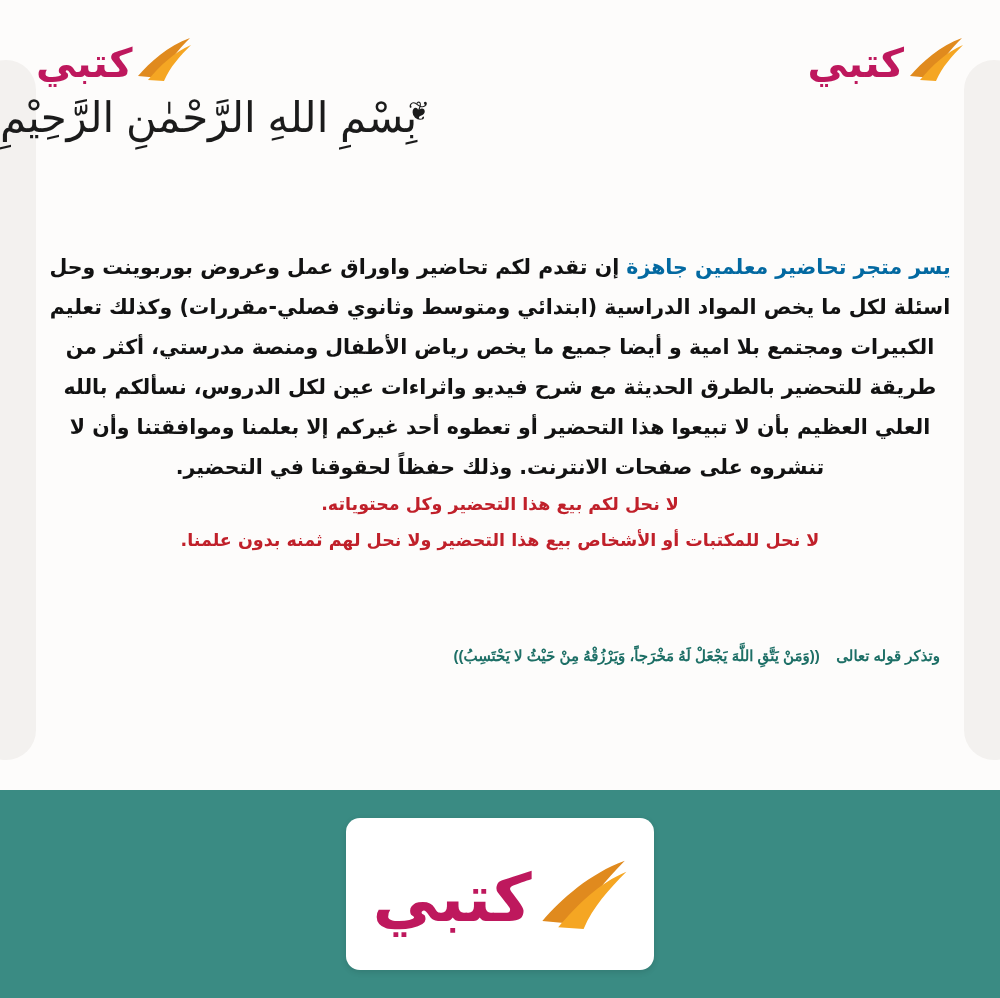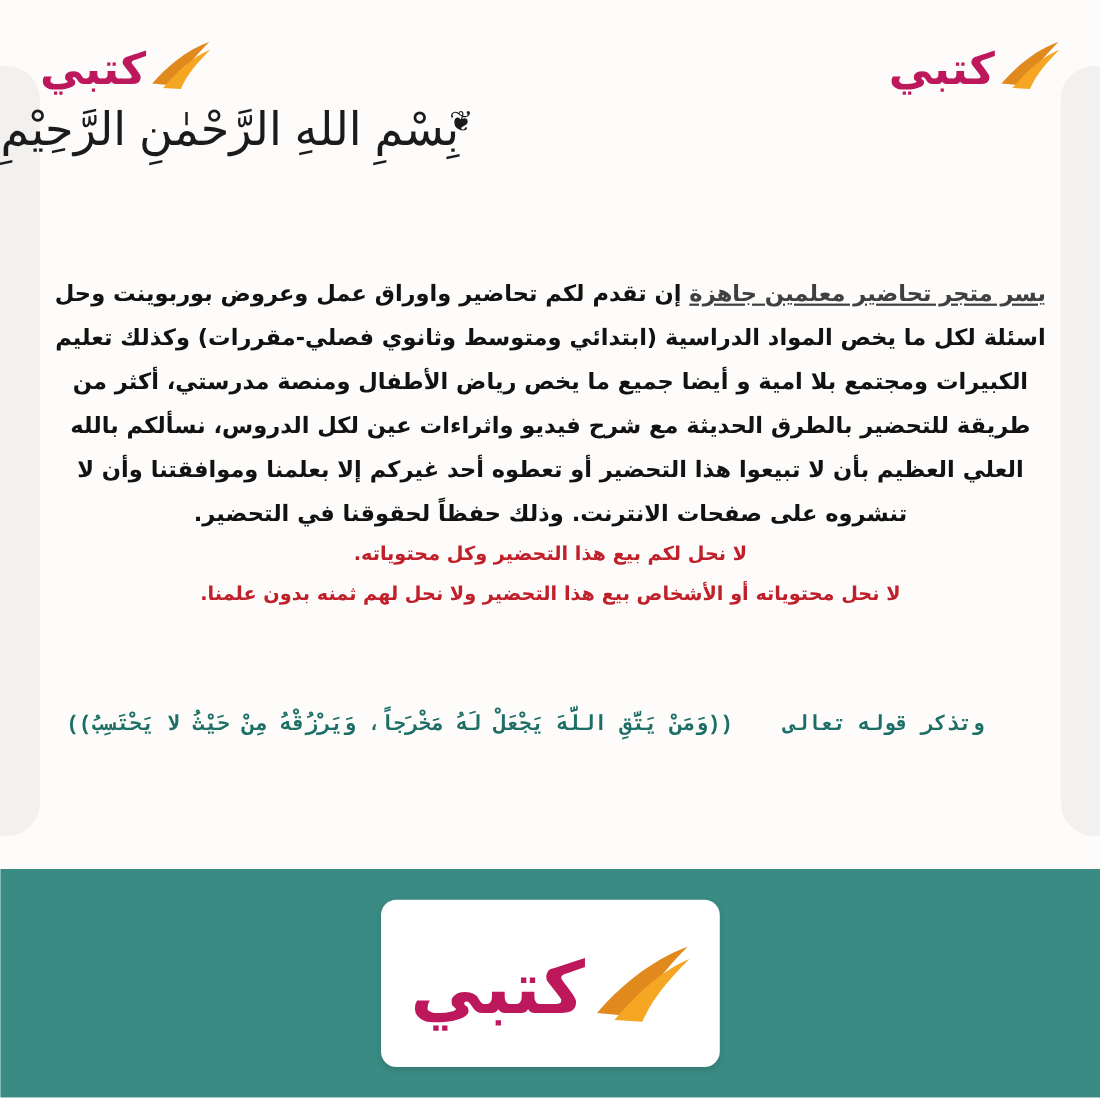--- a/index.html
+++ b/index.html
@@ -106,21 +106,21 @@
   }
   .body-para {
     font-family: "DejaVu Sans", "Liberation Sans", sans-serif;
     font-size: 20.5px;
     font-weight: bold;
     color: #121212;
     line-height: 1.95;
     letter-spacing: 0;
     text-align: center;
   }
-  .hl-red { color: #404040; text-decoration: underline; }
+  .hl-red { color: #0369a1; }
 
   
   .warnings {
     position: absolute;
     top: 487px;
     left: 60px;
     width: 880px;
     direction: rtl;
     text-align: center;
     z-index: 4;
@@ -134,23 +134,23 @@
     text-align: center;
   }
 
   
   .ayah {
     position: absolute;
     top: 643px;
     left: 60px;
     width: 880px;
     direction: rtl;
-    text-align: left;
-    font-family: Liberation Mono, monospace;
-    font-size: 19px;
+    text-align: right;
+    font-family: Liberation Sans, sans-serif;
+    font-size: 15px;
     font-weight: bold;
     color: #1d6f66;
     line-height: 1.7;
     z-index: 4;
   }
 
   
   .footer {
     position: absolute;
     left: 0;
@@ -210,21 +210,21 @@
 
     <div class="basmala-ornament">❦</div>
     <div class="basmala">بِسْمِ اللهِ الرَّحْمٰنِ الرَّحِيْمِ</div>
 
     <div class="body-block">
       <p class="body-para"><span class="hl-red">يسر متجر تحاضير معلمين جاهزة</span><span> إن تقدم لكم تحاضير واوراق عمل وعروض بوربوينت وحل اسئلة لكل ما يخص المواد الدراسية (ابتدائي ومتوسط وثانوي فصلي-مقررات) وكذلك تعليم الكبيرات ومجتمع بلا امية و أيضا جميع ما يخص رياض الأطفال ومنصة مدرستي، أكثر من طريقة للتحضير بالطرق الحديثة مع شرح فيديو واثراءات عين لكل الدروس، نسألكم بالله العلي العظيم بأن لا تبيعوا هذا التحضير أو تعطوه أحد غيركم إلا بعلمنا وموافقتنا وأن لا تنشروه على صفحات الانترنت. وذلك حفظاً لحقوقنا في التحضير.</span></p>
     </div>
 
     <div class="warnings">
       <div class="warn-line">لا نحل لكم بيع هذا التحضير وكل محتوياته.</div>
-      <div class="warn-line">لا نحل محتوياته أو الأشخاص بيع هذا التحضير ولا نحل لهم ثمنه بدون علمنا.</div>
+      <div class="warn-line">لا نحل للمكتبات أو الأشخاص بيع هذا التحضير ولا نحل لهم ثمنه بدون علمنا.</div>
     </div>
 
     <div class="ayah">
       <span>وتذكر قوله تعالى</span>
       &nbsp;&nbsp;
       <span>((وَمَنْ يَتَّقِ اللَّهَ يَجْعَلْ لَهُ مَخْرَجاً، وَيَرْزُقْهُ مِنْ حَيْثُ لا يَحْتَسِبُ))</span>
     </div>
 
   </div>
 

